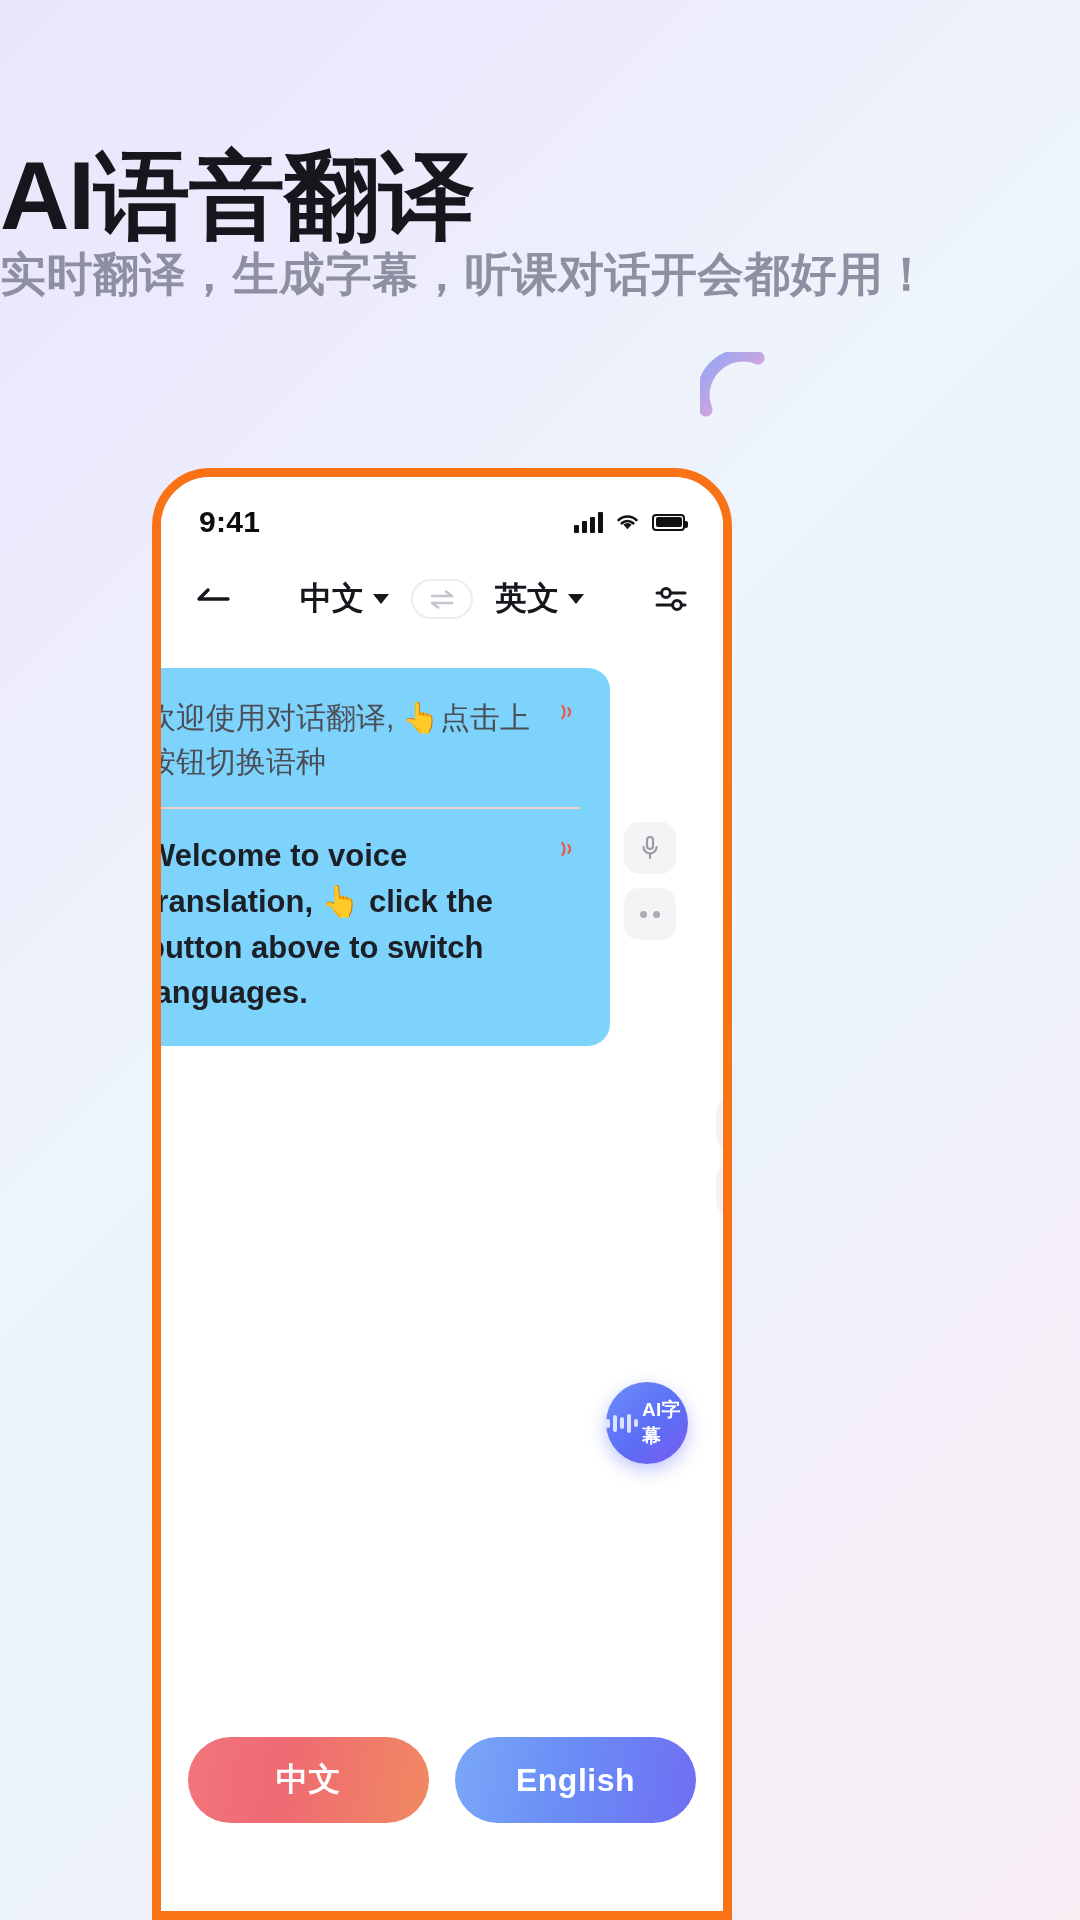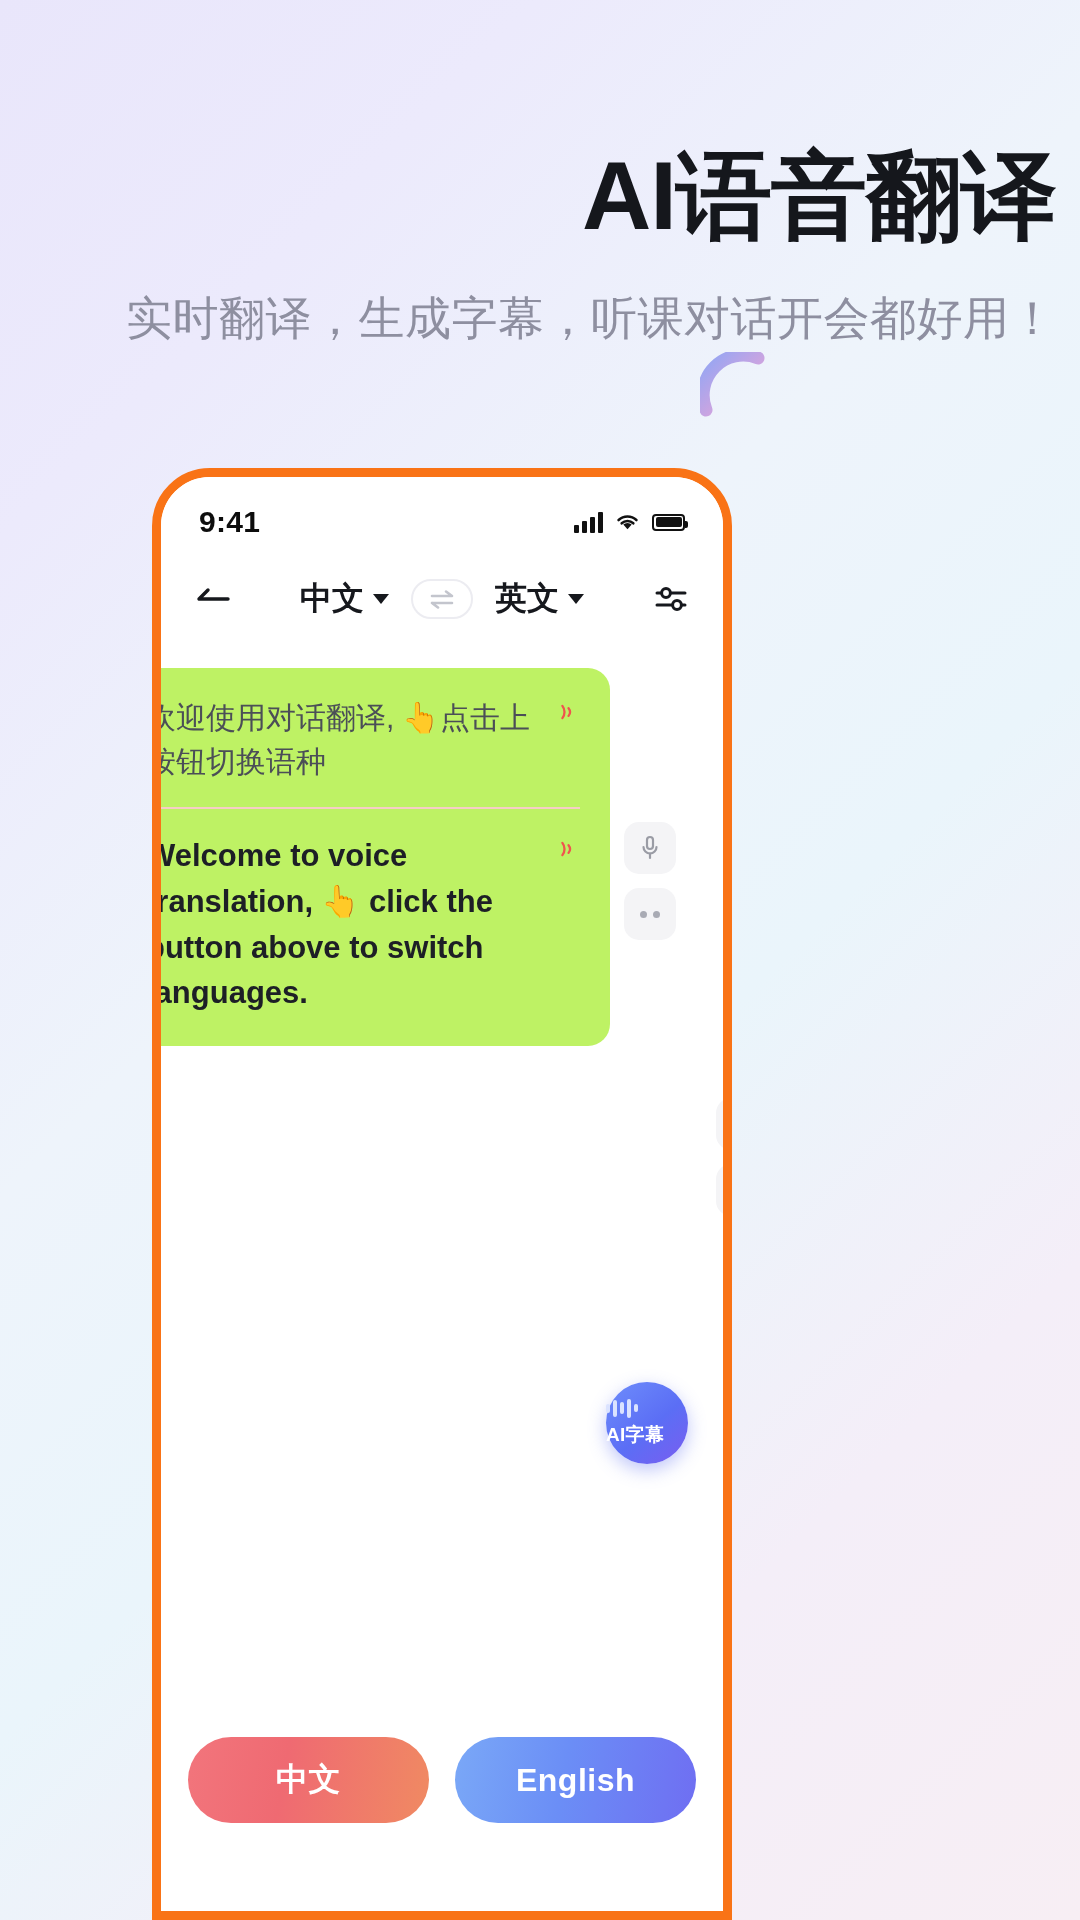--- a/index.html
+++ b/index.html
@@ -4,28 +4,28 @@
 <style>
   * { margin:0; padding:0; box-sizing:border-box; }
   html,body { width:1080px; height:1920px; }
   body {
     font-family:"Liberation Sans","DejaVu Sans",sans-serif;
     background:linear-gradient(135deg,#e9e6fb 0%,#eceafc 18%,#eef4fb 40%,#eaf5fb 58%,#f4eef8 78%,#f7eef4 100%);
     position:relative; overflow:hidden;
   }
 
   
-  .promo { position:absolute; left:0; top:0; width:1056px; text-align:right; }
+  .promo { position:absolute; left:0; top:0; width:1056px; text-align:left; }
   .promo-title {
     margin-top:148px;
     font-size:96px; line-height:1.0; font-weight:900; color:#15171c;
     letter-spacing:-1px;
   }
   .promo-sub {
-    margin-top:44px; font-size:46px; color:#8e8fa0; font-weight:400;
+    font-size:46px; color:#8e8fa0; font-weight:700;
     letter-spacing:0.5px;
   }
 
   
   .arc { position:absolute; left:700px; top:352px; width:74px; height:74px; }
 
   
   .phone {
     position:absolute; left:152px; top:468px;
     width:580px; height:1452px;
@@ -76,21 +76,21 @@
 
   .side-icons { display:flex; flex-direction:column; gap:14px; }
   .sq-btn {
     width:52px; height:52px; border-radius:15px; background:#f4f4f6;
     display:flex; align-items:center; justify-content:center;
   }
   .dots { display:flex; gap:6px; }
   .dots span { width:7px;height:7px;border-radius:50%;background:#a9abb4; }
 
   .bubble { border-radius:22px; padding:28px 30px 30px 30px; position:relative; }
-  .bubble.pink { background:#bef264; }
+  .bubble.pink { background:#7dd3fc; }
   .bubble.blue { background:#dbe6fb; }
 
   .seg { display:flex; align-items:flex-start; gap:14px; }
   .seg-text { flex:1; }
   .divider-pink { height:2px; background:#f6cec5; margin:22px 0 24px 0; }
   .divider-blue { height:2px; background:#cad9f3; margin:22px 0 24px 0; }
 
   .t-src-zh { font-size:30px; line-height:1.48; color:#4b4e57; font-weight:400; }
   .t-dst-en { font-size:31px; line-height:1.48; color:#1d1f26; font-weight:700; }
   .t-src-en { font-size:30px; line-height:1.48; color:#5d606b; font-weight:400; }
@@ -107,21 +107,21 @@
   .b2-wrap { position:absolute; right:-45px; top:408px; width:600px; display:flex; gap:14px; justify-content:flex-end;}
   .b2 { width:520px; }
   .b2-side { padding-top:38px; }
 
   
   .fab {
     position:absolute; right:35px; top:730px;
     width:82px; height:82px; border-radius:50%;
     background:linear-gradient(140deg,#6e8dfb 0%,#5b6ef5 55%,#7a5df0 100%);
     box-shadow:0 6px 18px rgba(86,104,240,.38);
-    display:flex; flex-direction:column; justify-content:center; gap:4px;
+    display:flex; flex-direction:row; align-items:center; justify-content:center; gap:4px;
   }
   .wave { display:flex; align-items:center; gap:3px; height:20px; }
   .wave i { display:block; width:4px; background:#dbe3ff; border-radius:2px; }
   .wave i:nth-child(1){height:9px;} .wave i:nth-child(2){height:17px;}
   .wave i:nth-child(3){height:12px;} .wave i:nth-child(4){height:19px;}
   .wave i:nth-child(5){height:8px;}
   .fab-label { font-size:19px; font-weight:700; color:#fff; letter-spacing:0.3px; }
 
   
   .bottom-bar {

